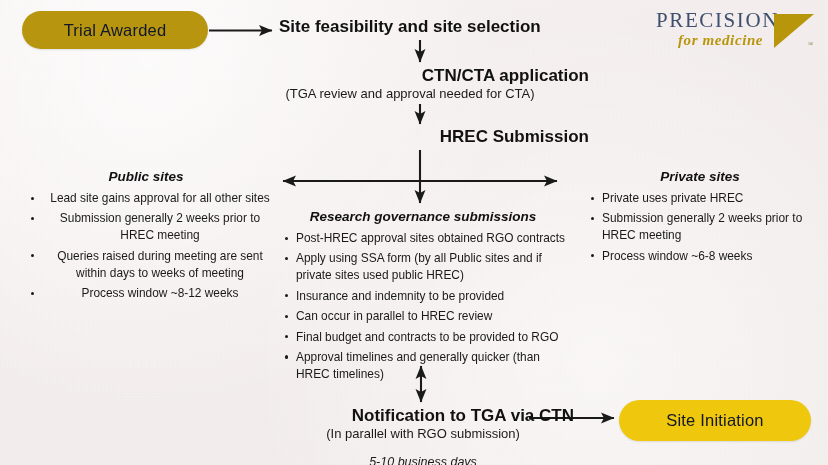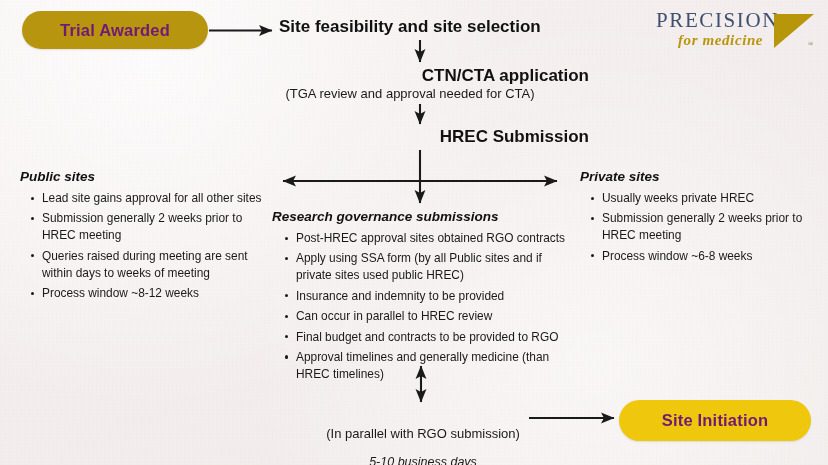--- a/index.html
+++ b/index.html
@@ -39,22 +39,22 @@
   }
 
   .abs { position: absolute; }
 
   
   .pill {
     display: flex;
     align-items: center;
     justify-content: center;
     border-radius: 999px;
-    color: #701a75;
-    font-weight: bold;
+    color: #0f172a;
+    font-weight: normal;
     letter-spacing: 0.2px;
     box-shadow: 0 1px 2px rgba(0,0,0,0.10);
     text-align: center;
     line-height: 1;
   }
   #pill-trial {
     left: 22px; top: 11px;
     width: 186px; height: 38px;
     background: #b8950f;
     font-size: 16.5px;
@@ -95,20 +95,21 @@
   #node-ctn-title   { left: 231px; top: 66px; width: 358px; }
   #node-ctn-sub     { left: 231px; top: 87px; width: 358px; }
   #node-hrec        { left: 231px; top: 127px; width: 358px; }
 
   
   .col-title {
     font-weight: bold;
     font-style: italic;
     font-size: 13.5px;
     color: #111111;
+    text-align: center;
     line-height: 1.1;
     white-space: nowrap;
   }
   #title-public  { left: 20px;  top: 170px; width: 252px; }
   #title-private { left: 580px; top: 170px; width: 240px; }
   #title-gov     { left: 272px; top: 210px; width: 302px; }
 
   
   ul.bullets {
     margin: 0;
@@ -126,21 +127,21 @@
   ul.bullets > li::before {
     content: "";
     position: absolute;
     left: 3px;
     top: 6.5px;
     width: 3.2px;
     height: 3.2px;
     border-radius: 50%;
     background: #1a1a1a;
   }
-  #list-public  { left: 28px;  top: 190px; width: 250px; }
+  #list-public  { left: 28px;  top: 190px; width: 250px; text-align: center; }
   #list-private { left: 588px; top: 190px; width: 238px; }
   #list-gov     { left: 282px; top: 230px; width: 292px; }
 
   
   #node-tga-title {
     left: 272px; top: 406px; width: 302px;
     font-weight: bold; font-size: 17px;
   }
   #node-tga-sub   { left: 272px; top: 427px; width: 302px; }
   #node-tga-days  { left: 272px; top: 443px; width: 302px; margin-top: 12px; }
@@ -251,31 +252,32 @@
   <div id="title-public" class="abs col-title">Public sites</div>
   <ul id="list-public" class="abs bullets">
     <li>Lead site gains approval for all other sites</li>
     <li>Submission generally 2 weeks prior to HREC meeting</li>
     <li>Queries raised during meeting are sent within days to weeks of meeting</li>
     <li>Process window ~8-12 weeks</li>
   </ul>
 
   <div id="title-private" class="abs col-title">Private sites</div>
   <ul id="list-private" class="abs bullets">
-    <li>Usually weeks private HREC</li>
+    <li>Private uses private HREC</li>
     <li>Submission generally 2 weeks prior to HREC meeting</li>
     <li>Process window ~6-8 weeks</li>
   </ul>
 
   <div id="title-gov" class="abs col-title">Research governance submissions</div>
   <ul id="list-gov" class="abs bullets">
     <li>Post-HREC approval sites obtained RGO contracts</li>
     <li>Apply using SSA form (by all Public sites and if private sites used public HREC)</li>
     <li>Insurance and indemnity to be provided</li>
     <li>Can occur in parallel to HREC review</li>
     <li>Final budget and contracts to be provided to RGO</li>
-    <li>Approval timelines and generally medicine (than HREC timelines)</li>
+    <li>Approval timelines and generally quicker (than HREC timelines)</li>
   </ul>
 
+  <div id="node-tga-title" class="abs hdr-main">Notification to TGA via CTN</div>
   <div id="node-tga-sub" class="abs hdr-sub">(In parallel with RGO submission)</div>
   <div id="node-tga-days" class="abs hdr-italic">5-10 business days</div>
 
 </div>
 
 </body></html>

